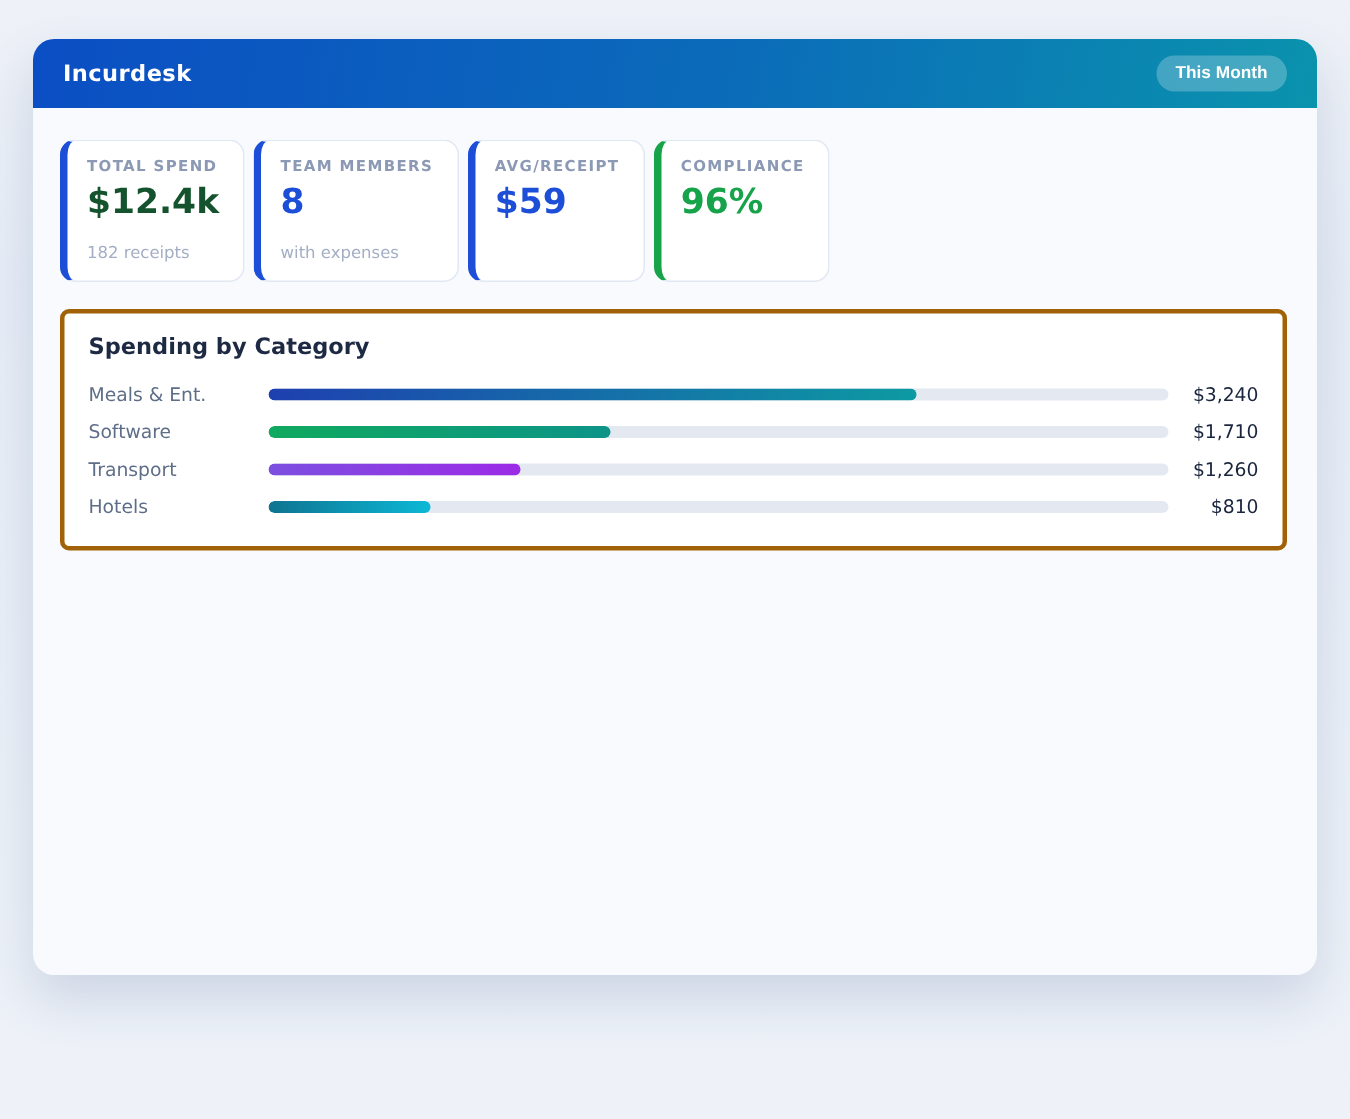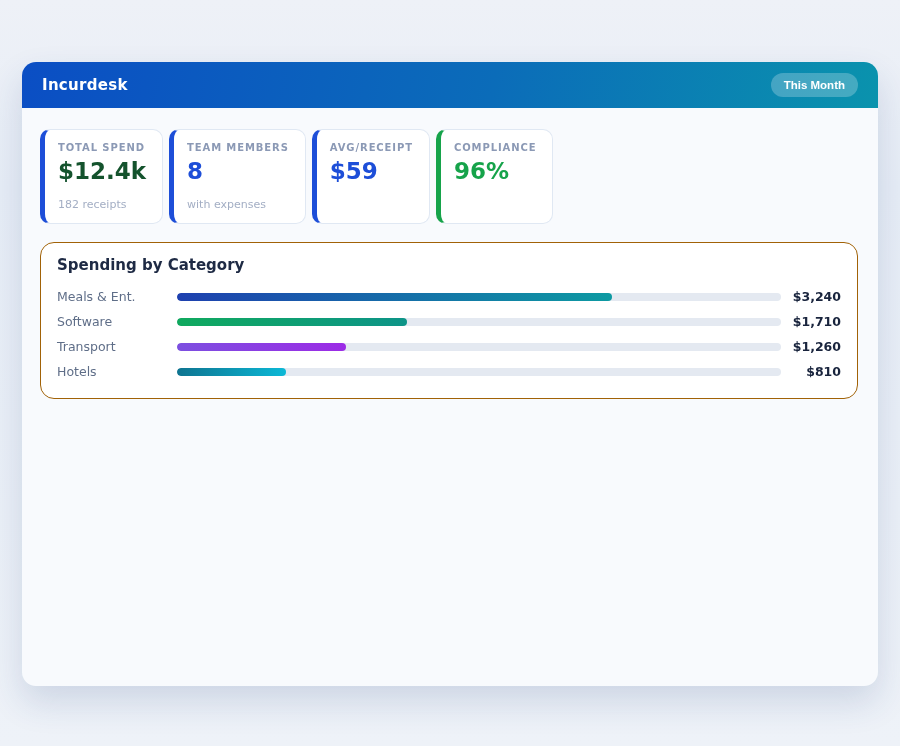--- a/index.html
+++ b/index.html
@@ -2,21 +2,21 @@
 <html><head>
 <meta charset="utf-8">
 <style>
   * { margin: 0; padding: 0; box-sizing: border-box; }
   html, body { width: 900px; height: 746px; }
   body {
     font-family: "DejaVu Sans", "Liberation Sans", sans-serif;
     background: linear-gradient(180deg, #eef1f7 0%, #e7edf6 25%, #eef2f8 100%);
     overflow: hidden;
   }
-  .page { padding: 62px 22px 0 22px; }
+  .page { padding: 26px 22px 0 22px; }
 
   .panel {
     width: 856px;
     height: 624px;
     background: #f8fafd;
     border-radius: 14px;
     box-shadow: 0 16px 34px rgba(40, 70, 130, 0.16);
     overflow: hidden;
   }
 
@@ -73,22 +73,22 @@
     font-size: 11px;
     color: #a3aec4;
     margin-top: 14px;
   }
   .stat-sub:empty { display: none; }
 
   
   .chart-card {
     margin: 18px 20px 0 18px;
     background: #ffffff;
-    border: 1px solid #a16207;
-    border-radius: 14px;
+    border: 3px solid #a16207;
+    border-radius: 6px;
     padding: 13px 16px 14px 16px;
   }
   .chart-title {
     font-size: 15px;
     font-weight: bold;
     color: #1e2a44;
     margin-bottom: 10px;
   }
   .chart-row {
     display: grid;
@@ -99,21 +99,21 @@
   .cat-label { font-size: 12.5px; color: #5f6e88; }
   .bar-track {
     height: 8px;
     background: #e4e9f1;
     border-radius: 4px;
     overflow: hidden;
   }
   .bar-fill { height: 100%; border-radius: 4px; }
   .bar-value {
     font-size: 12.5px;
-    font-weight: bold;
+    font-weight: normal;
     color: #19243d;
     text-align: right;
   }
 </style>
 </head>
 <body>
 
 <div class="page">
   <div class="panel">
 

